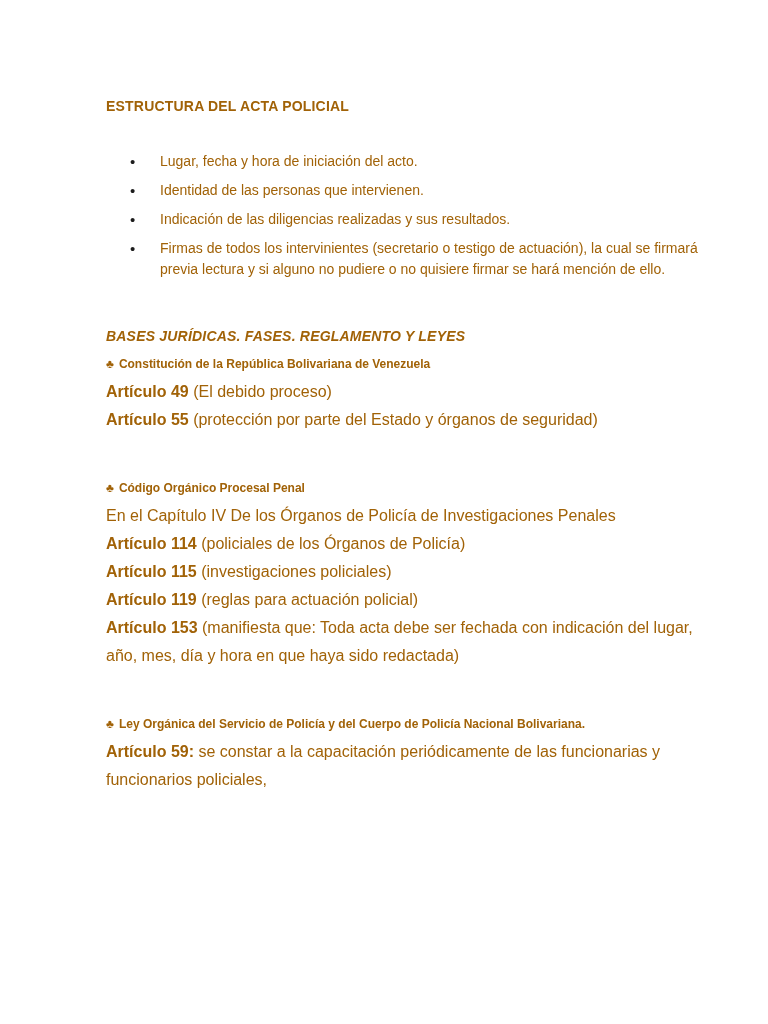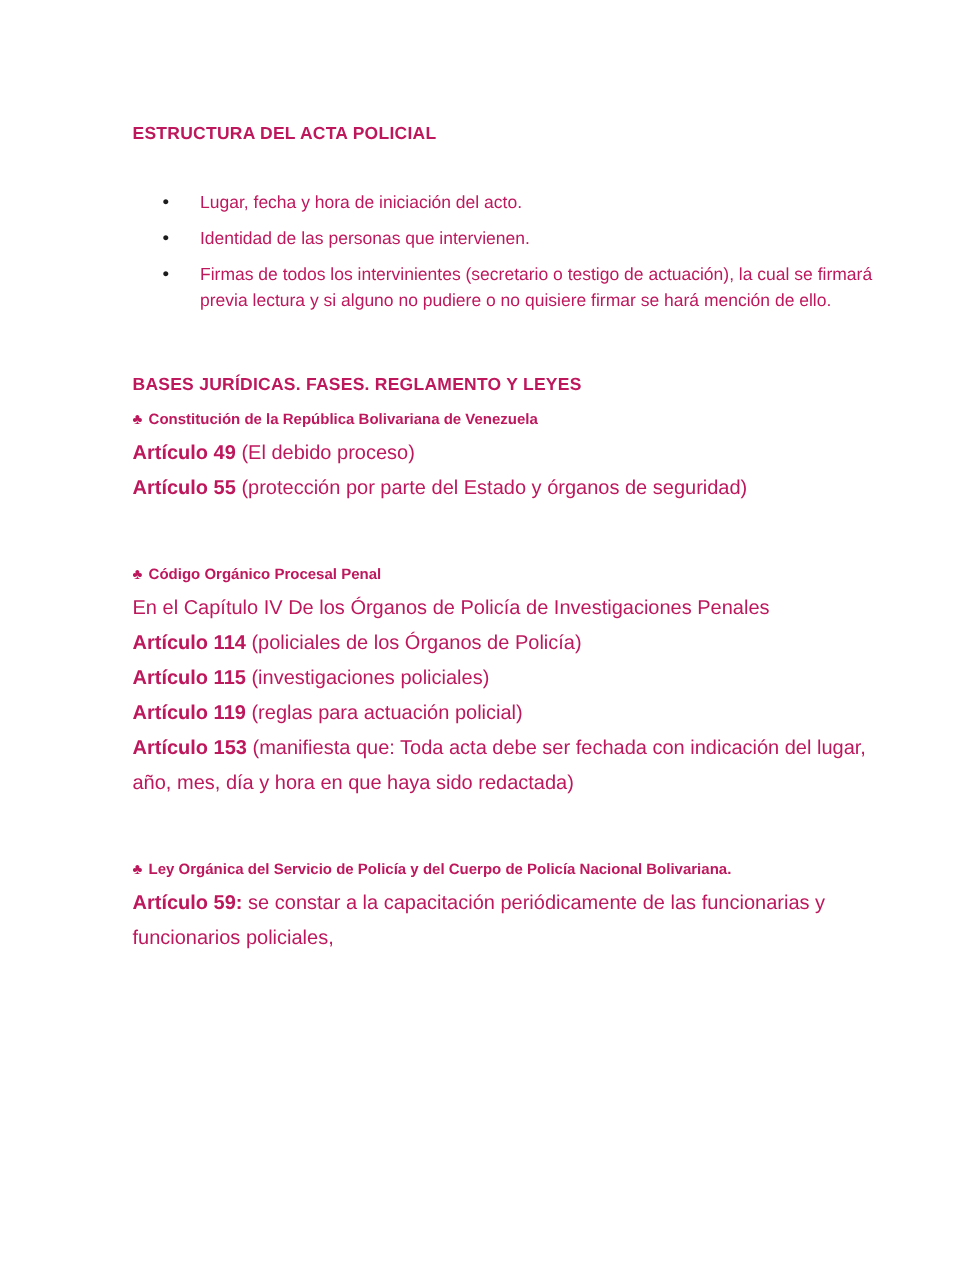--- a/index.html
+++ b/index.html
@@ -7,21 +7,21 @@
     padding: 0;
     background: #ffffff;
   }
   .page {
     width: 768px;
     height: 1024px;
     box-sizing: border-box;
     background: #ffffff;
     padding: 96px 65px 0 106px;
     font-family: "Liberation Sans", "DejaVu Sans", sans-serif;
-    color: #be185d;
+    color: #a16207;
     font-size: 14px;
     overflow: hidden;
   }
   .doc-title {
     font-size: 14px;
     font-weight: bold;
     line-height: 21px;
     margin: 0;
     letter-spacing: 0.2px;
   }
@@ -44,20 +44,21 @@
     font-size: 15px;
     line-height: 21px;
     color: #1c1c1c;
   }
   .section-title {
     font-size: 14px;
     font-weight: bold;
     line-height: 28px;
     margin: 42px 0 0 0;
     letter-spacing: 0.2px;
+    font-style: italic;
   }
   .para {
     margin: 0;
     line-height: 28px;
     font-size: 16px;
   }
   .sub-heading {
     margin: 0;
     line-height: 28px;
     font-size: 12px;
@@ -77,20 +78,21 @@
 </head>
 <body>
 
 <div class="page">
 
   <h1 class="doc-title">ESTRUCTURA DEL ACTA POLICIAL</h1>
 
   <ul class="bullet-list">
     <li><span>Lugar, fecha y hora de iniciación del acto.</span></li>
     <li><span>Identidad de las personas que intervienen.</span></li>
+    <li><span>Indicación de las diligencias realizadas y sus resultados.</span></li>
     <li><span>Firmas de todos los intervinientes (secretario o testigo de actuación), la cual se firmará previa lectura y si alguno no pudiere o no quisiere firmar se hará mención de ello.</span></li>
   </ul>
 
   <h2 class="section-title">BASES JURÍDICAS. FASES. REGLAMENTO Y LEYES</h2>
 
   <p class="sub-heading">
     <span class="club">♣</span><span>Constitución de la República Bolivariana de Venezuela</span>
   </p>
   <p class="para">
     <span class="art-label">Artículo 49</span><span> (El debido proceso)</span>

